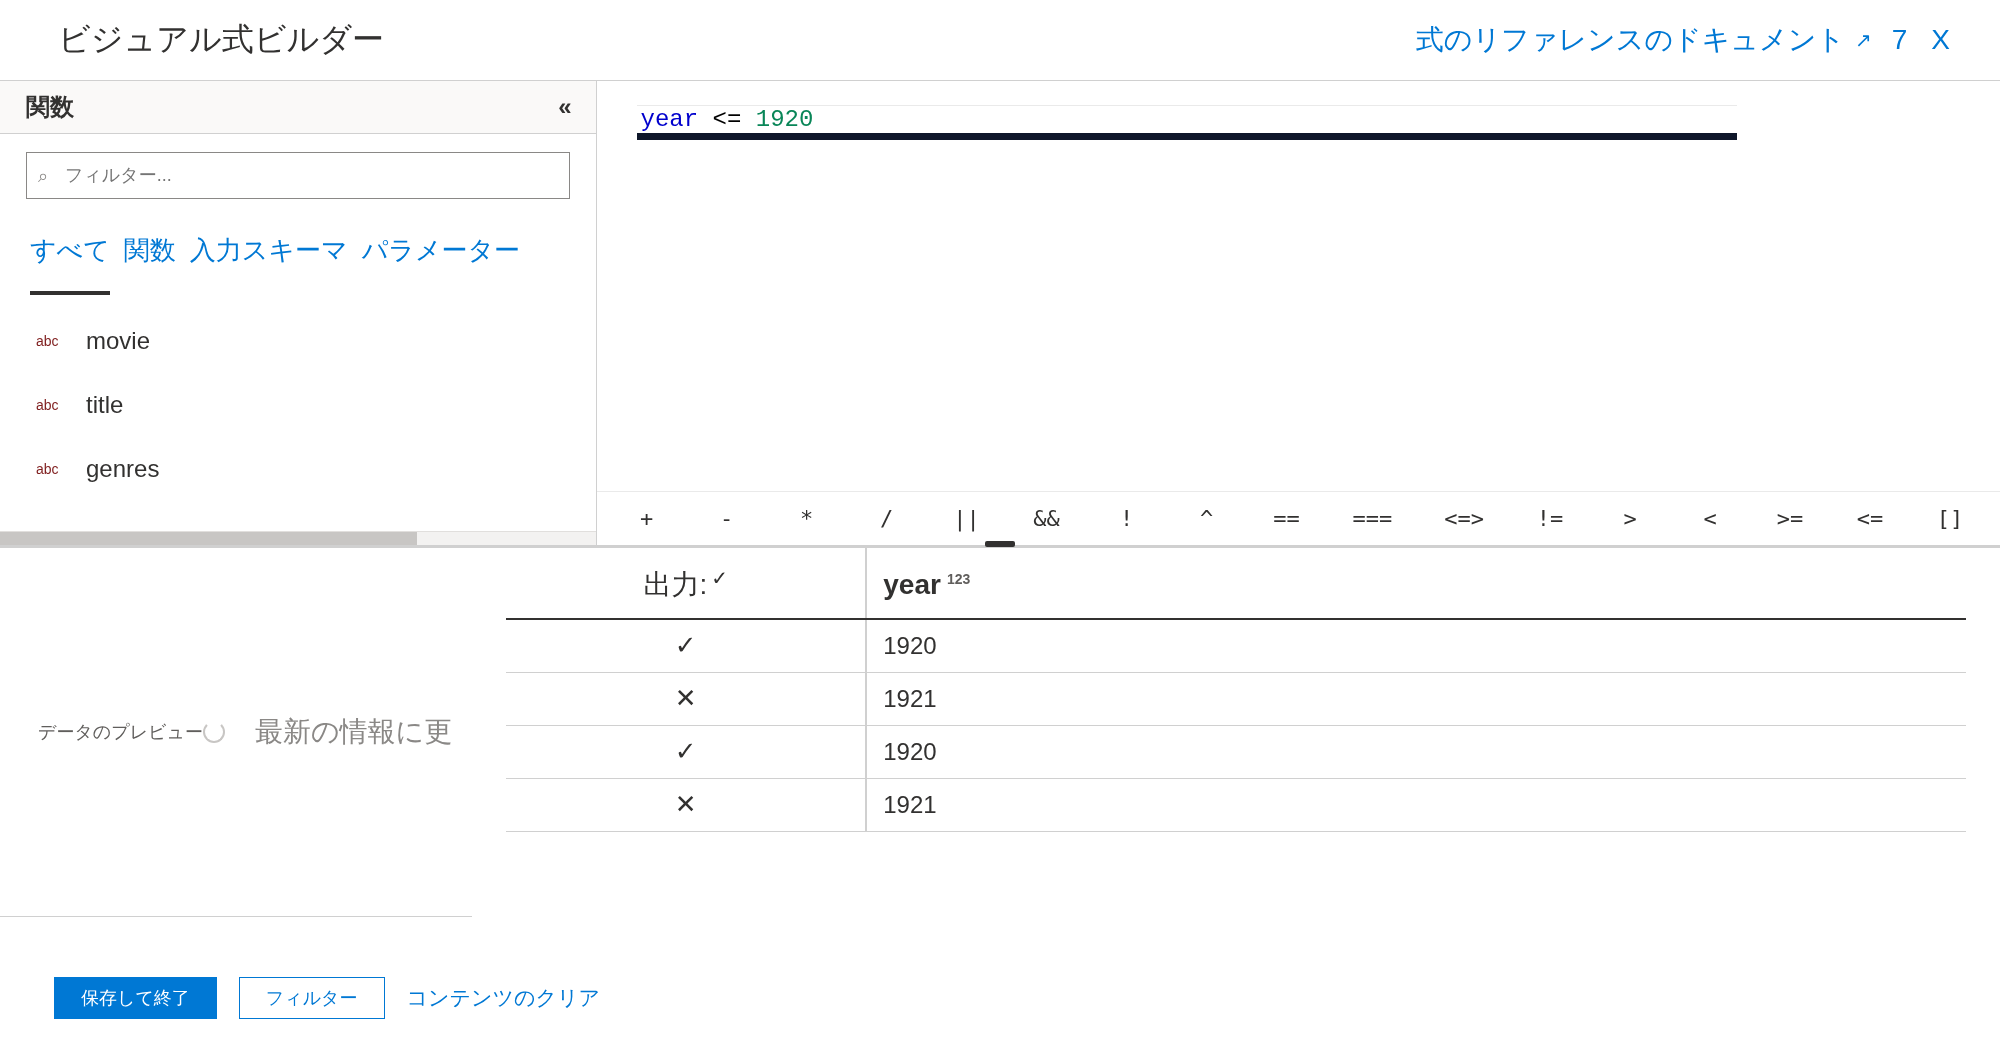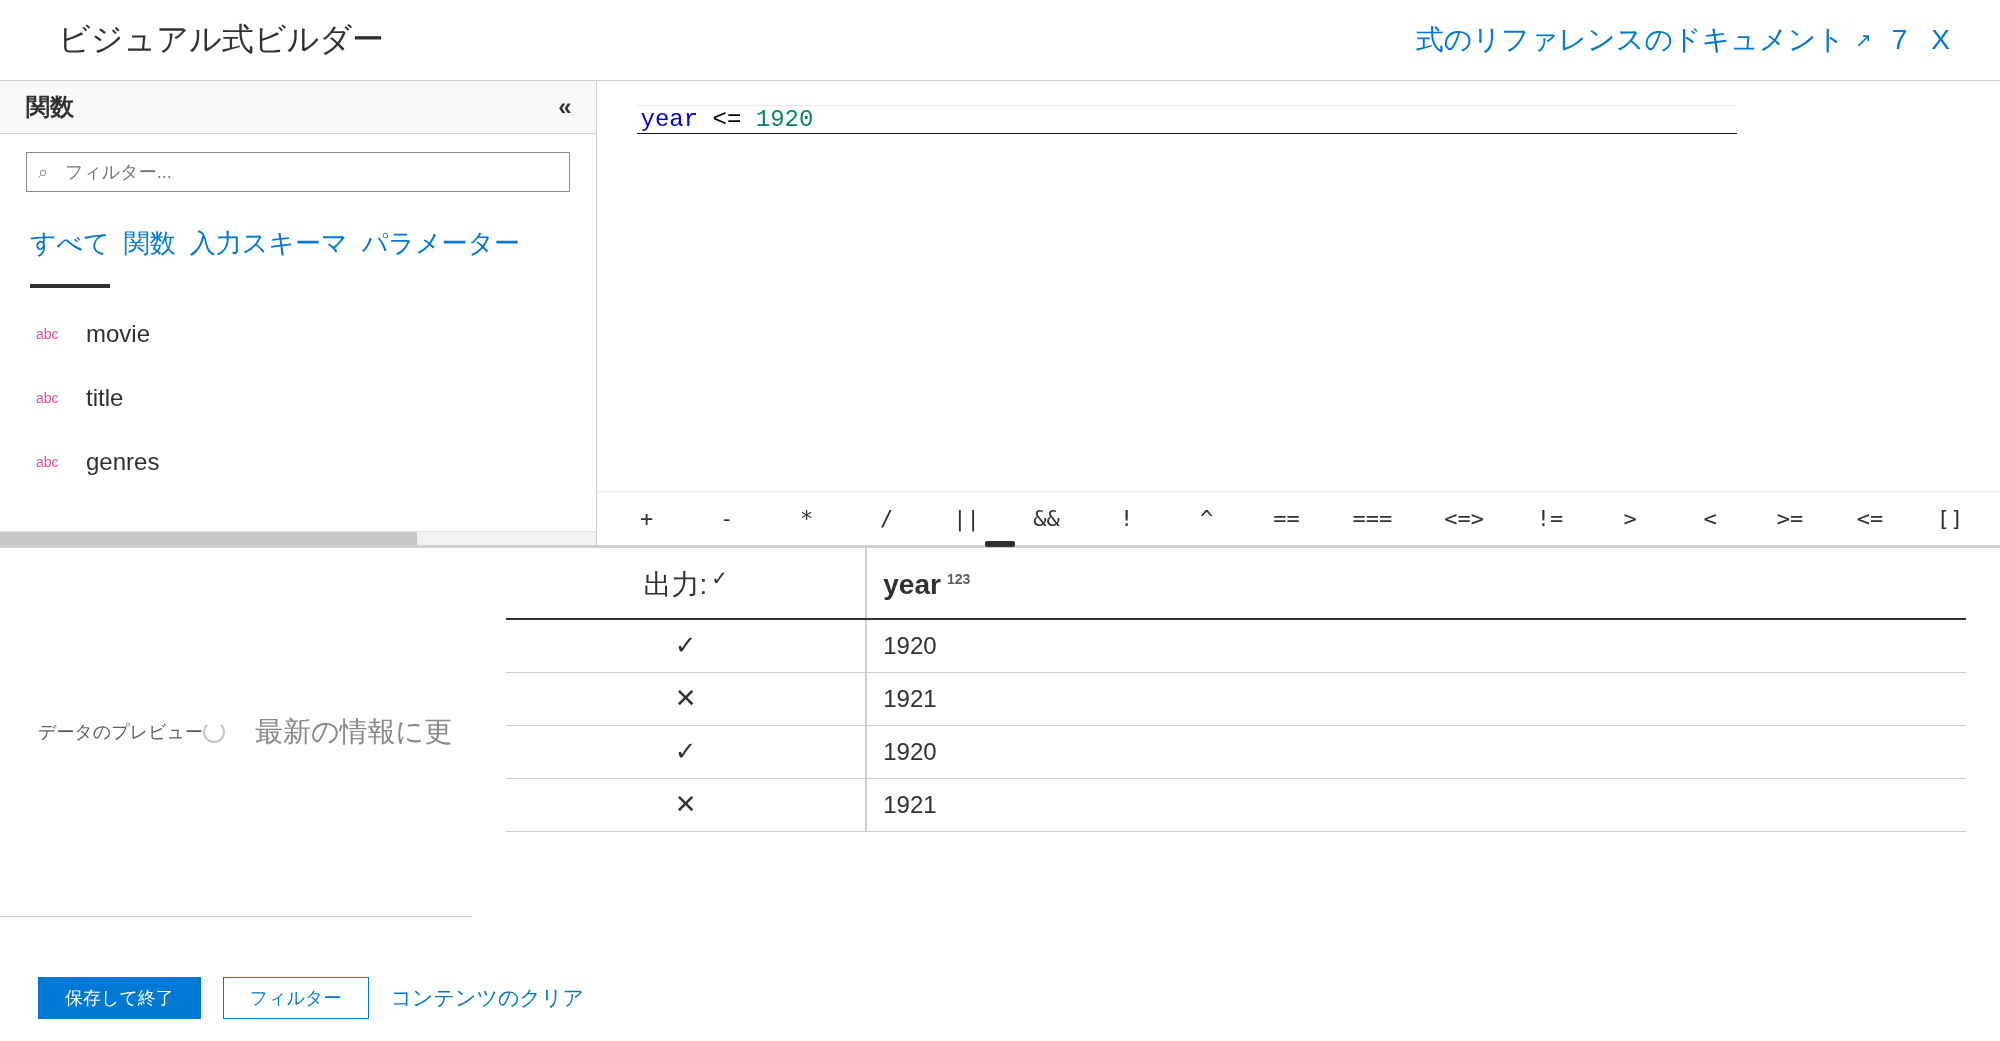--- a/index.html
+++ b/index.html
@@ -67,21 +67,21 @@
     border-bottom: 1px solid var(--border-gray);
     background: #faf9f8;
     font-size: 24px;
     font-weight: 600;
     color: #323130;
   }
   .collapse-chevrons { font-size: 24px; letter-spacing: -4px; user-select:none; }
   .filter-wrap { padding: 18px 26px 6px 26px; }
   .filter-input {
     width: 100%;
-    height: 40px;
+    height: 47px;
     border: 1px solid #8a8886;
     padding: 0 12px 0 38px;
     font-size: 18px;
     color: var(--text-gray);
     background: #fff;
   }
   .filter-box { position: relative; }
   .filter-box .search-glyph {
     position: absolute; left: 12px; top: 50%; transform: translateY(-50%);
     font-size: 18px; color: #8a8886;
@@ -92,21 +92,21 @@
     gap: 14px;
     padding: 28px 26px 6px 30px;
     font-size: 26px;
     color: var(--link-blue);
   }
   .tab { padding-bottom: 23px; cursor: pointer; }
   .tab.active { border-bottom: 4px solid #323130; color: var(--link-blue); }
 
   .schema-list { padding: 26px 20px 0 36px; display:flex; flex-direction:column; gap: 36px; }
   .schema-item { display:flex; align-items:center; gap: 20px; font-size: 24px; color:#323130; }
-  .type-badge { font-size: 14px; color:#ec4899; width: 30px; text-align: left; }
+  .type-badge { font-size: 14px; color:#7f1d1d; width: 30px; text-align: left; }
 
   .sidebar-scroll {
     position:absolute; bottom:0; left:0; right:0; height:14px;
     background: #f3f2f1; border-top:1px solid #e1dfdd;
   }
   .sidebar-scroll .thumb {
     position:absolute; left:0; top:0; bottom:0; width:70%;
     background:#c8c6c4;
   }
 
@@ -118,21 +118,21 @@
   }
   .editor-code {
     flex: 1;
     padding: 24px 40px;
     font-family: Consolas, "Courier New", monospace;
     font-size: 24px;
     position: relative;
   }
   .editor-code .line {
     border-top: 1px solid #eaeaea;
-    border-bottom: 1px solid #0f172a;
+    border-bottom: 7px solid #0f172a;
     padding: 0 4px;
     display: inline-block;
     width: 1100px;
   }
   .tok-field { color: var(--code-field); }
   .tok-op    { color: #000; }
   .tok-num   { color: var(--code-num); }
 
   .op-bar {
     display:flex;
@@ -205,21 +205,21 @@
     display:inline-block; width:28px; text-align:center; font-size:26px; line-height:1;
   }
   .icon-check::before { content:"✓"; }
   .icon-cross::before { content:"✕"; }
   .out-head-sup { font-size:20px; vertical-align: top; margin-left:4px;}
 
   
   .footer {
     position: fixed;
     bottom: 0; left:0; right:0;
-    padding: 22px 38px;
+    padding: 22px 54px;
     display:flex; align-items:center; gap: 22px;
     background:#fff;
   }
   .btn {
     font-size: 18px;
     padding: 8px 26px;
     border: 1px solid transparent;
     cursor:pointer;
   }
   .btn-primary { background: var(--link-blue); color:#fff; }

